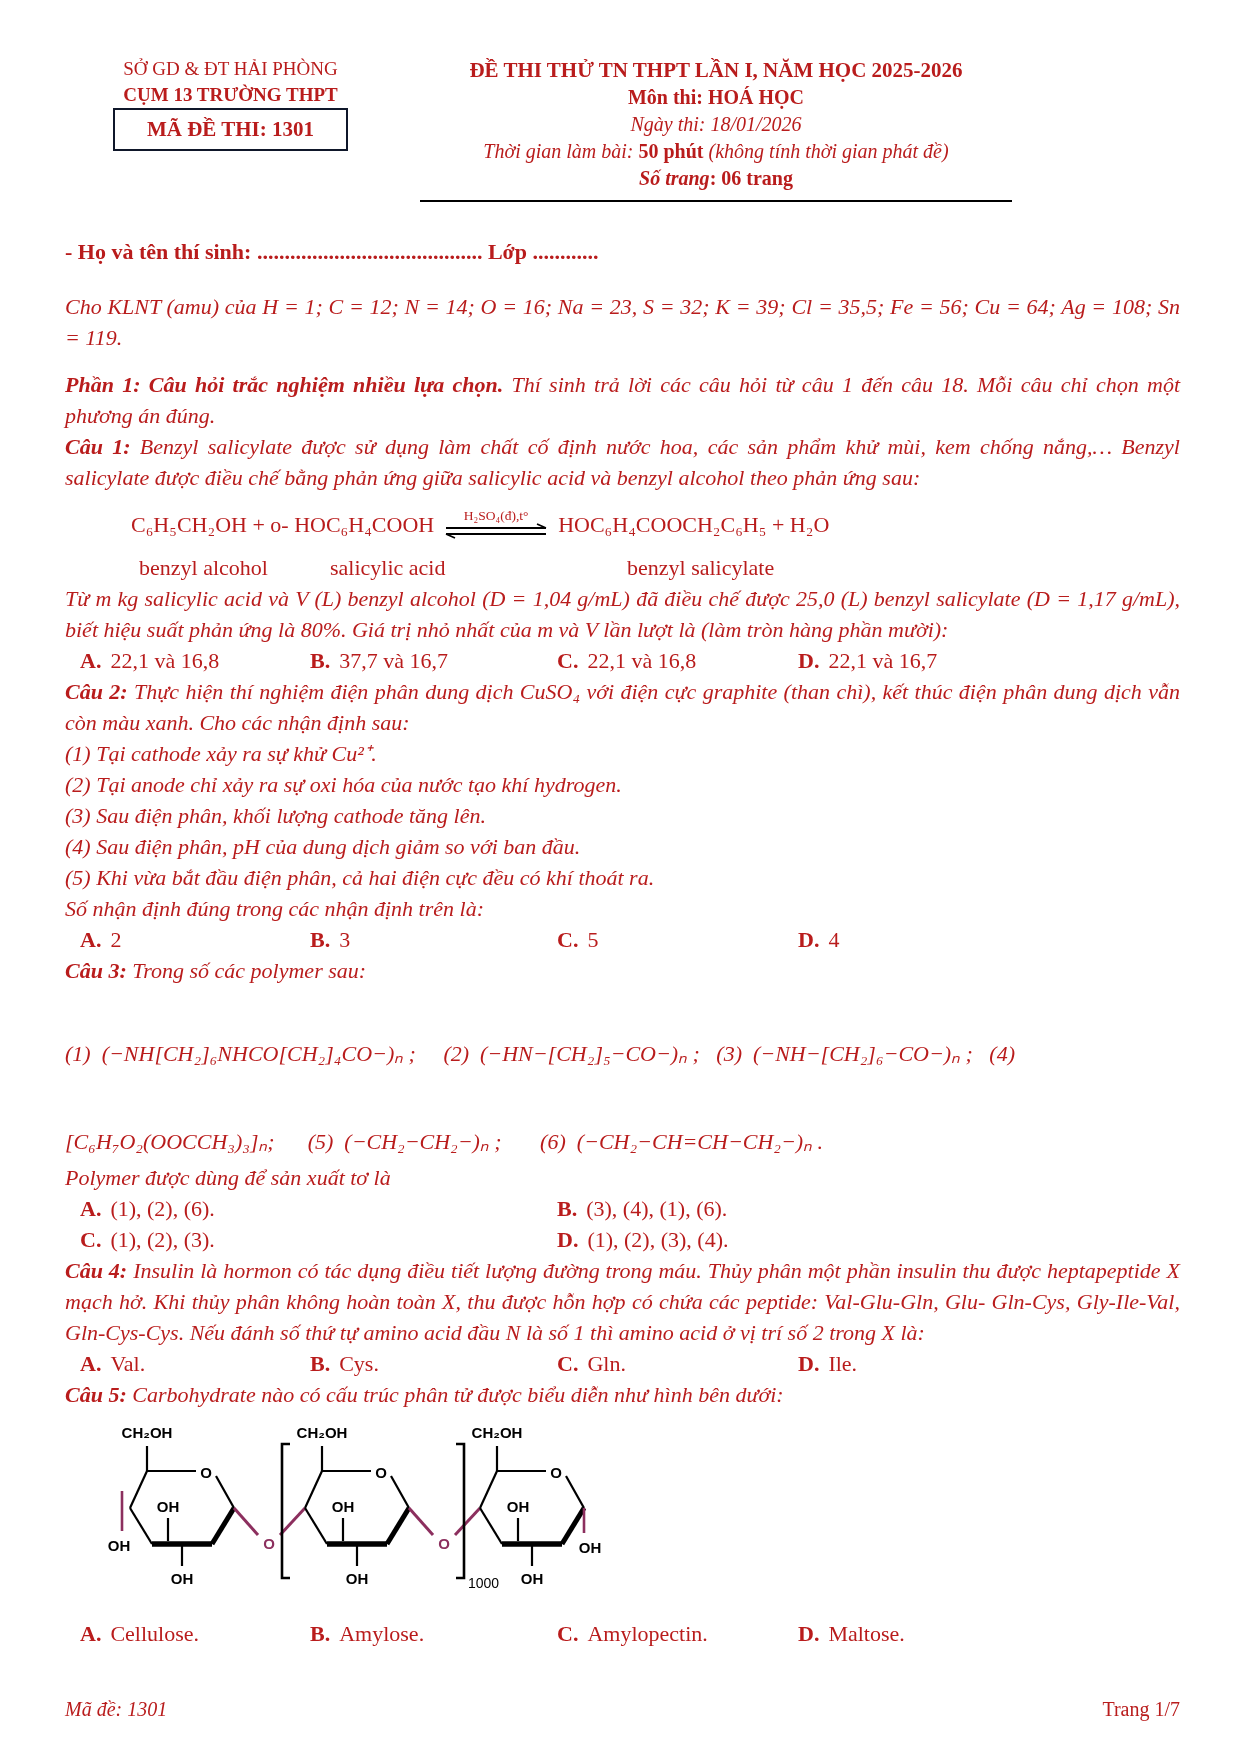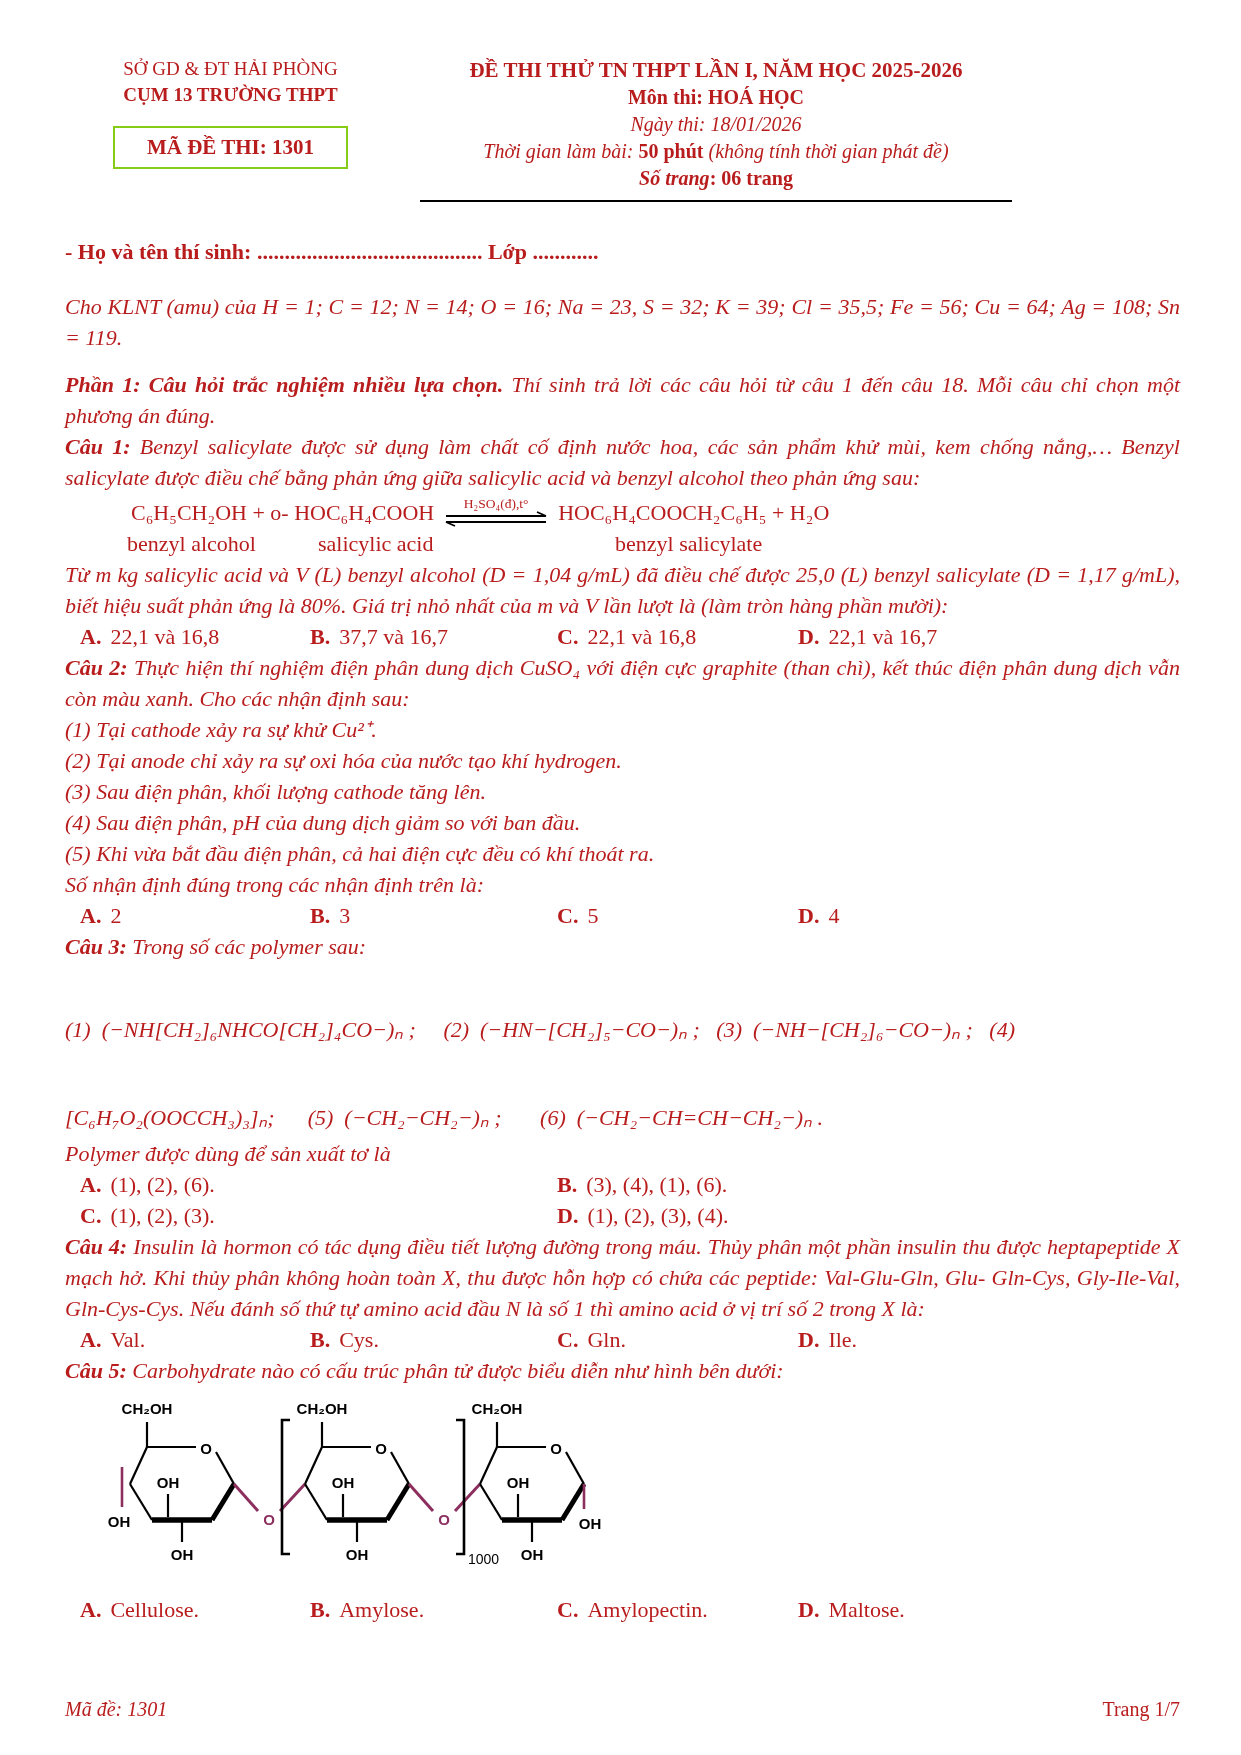--- a/index.html
+++ b/index.html
@@ -15,38 +15,38 @@
     line-height:31px;
     color:#b91c1c;
     overflow:hidden;
   }
   .b{font-weight:bold;}
   .i{font-style:italic;}
   
   .header{display:flex;align-items:flex-start;}
   .h-left{width:275px;margin-left:28px;text-align:center;flex:none;}
   .h-org{font-size:19px;line-height:26px;}
-  .code-box{display:inline-block;border:2px solid #84cc16;padding:4px 32px;margin-top:18px;font-weight:bold;font-size:21px;}
+  .code-box{display:inline-block;border:2px solid #0f172a;padding:4px 32px;font-weight:bold;font-size:21px;}
   .h-right{width:592px;margin-left:52px;text-align:center;border-bottom:2px solid #000;padding-bottom:8px;flex:none;}
   .h-title{font-size:21px;line-height:28px;}
   .h-line{font-size:20px;line-height:27px;}
   
   .student{display:flex;justify-content:space-between;font-weight:bold;margin-top:34px;}
   .student .sbd{margin-right:188px;}
   
   .para{margin:0;text-align:justify;font-style:italic;}
   .klnt{margin-top:24px;font-style:italic;}
   .part1{margin-top:16px;}
   .qlabel{font-weight:bold;}
   
   .equation{display:flex;align-items:center;padding-left:66px;margin:4px 0 0 0;}
-  .eqarrow{display:inline-flex;flex-direction:column;align-items:center;margin:0 8px;}
+  .eqarrow{display:inline-flex;flex-direction:column;align-items:center;margin:12px 8px;}
   .eqarrow .cat{font-size:13.5px;line-height:14px;}
   .eq-names{position:relative;height:31px;}
-  .eq-names span{position:absolute;top:0;}
+  .eq-names span{position:absolute;top:0;margin-left:12px;}
   .eq-name1{left:62px;}
   .eq-name2{left:253px;}
   .eq-name3{left:550px;}
   
   .opts4{display:grid;grid-template-columns:230px 247px 241px 1fr;padding-left:15px;}
   .opts2{display:grid;grid-template-columns:477px 1fr;padding-left:15px;}
   .opt .ol{margin-right:9px;}
   
   .poly{white-space:pre-wrap;line-height:40px;margin-top:48px;}
   

